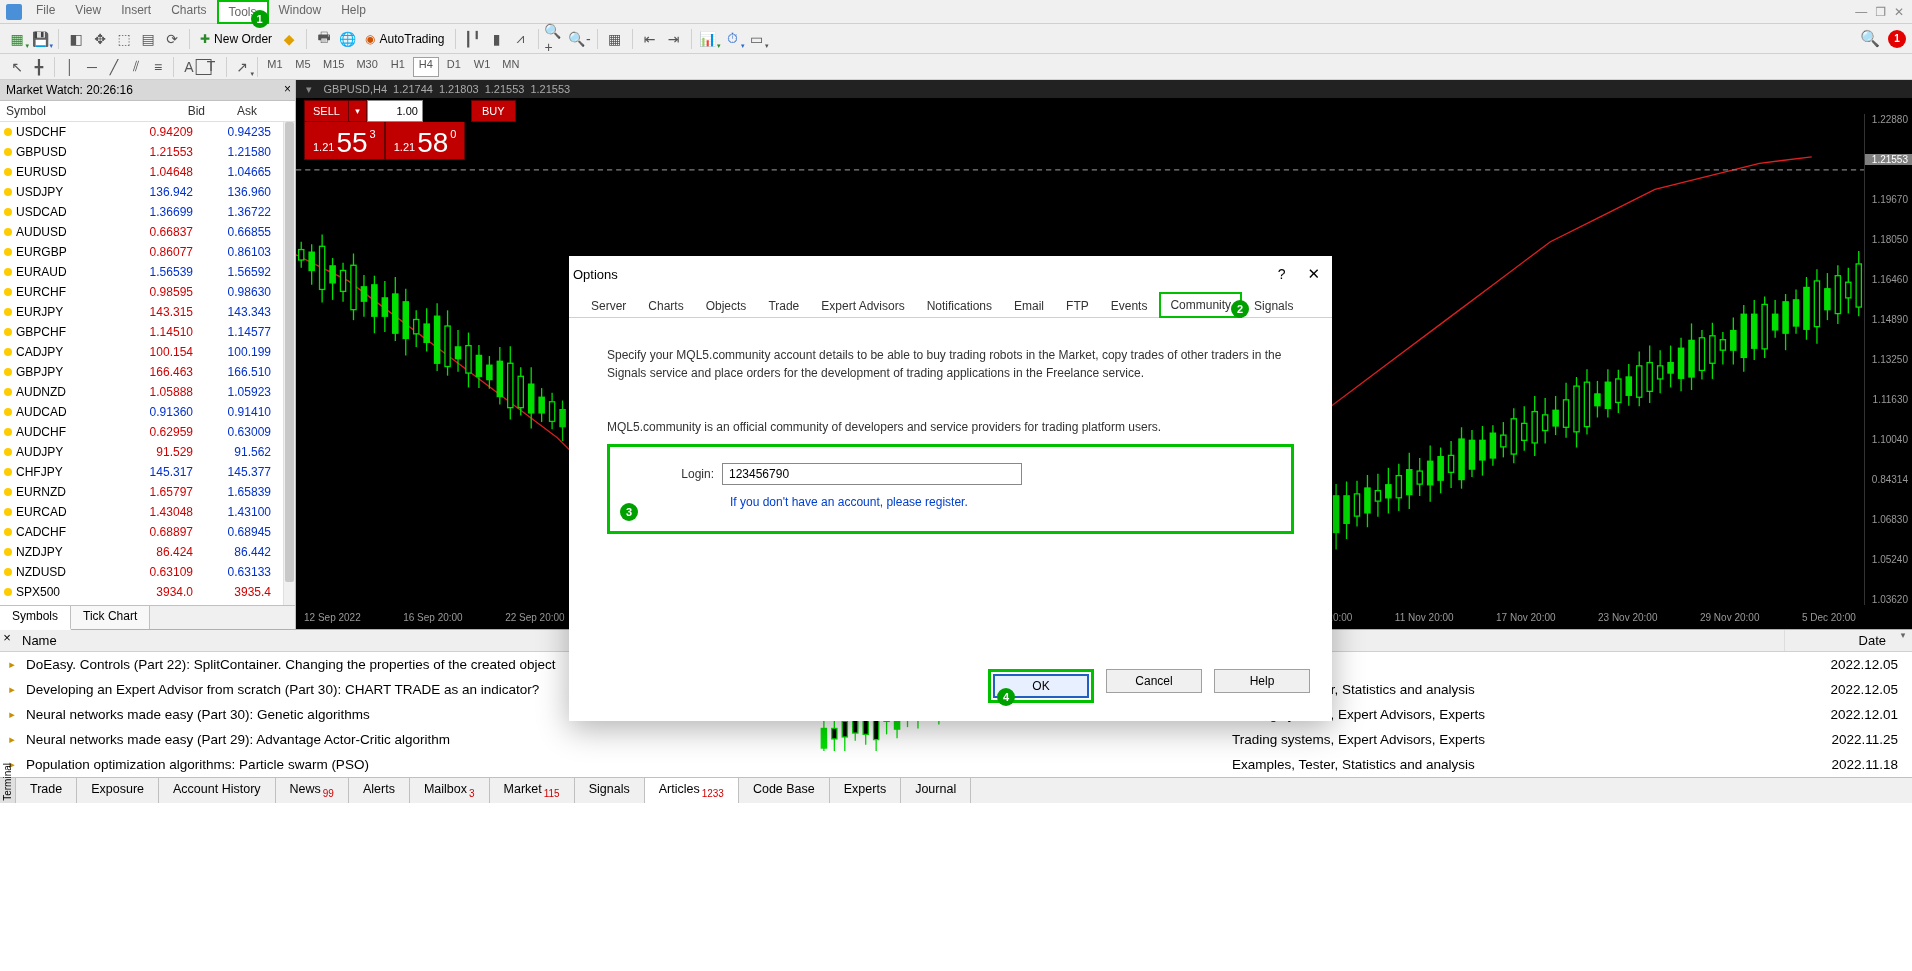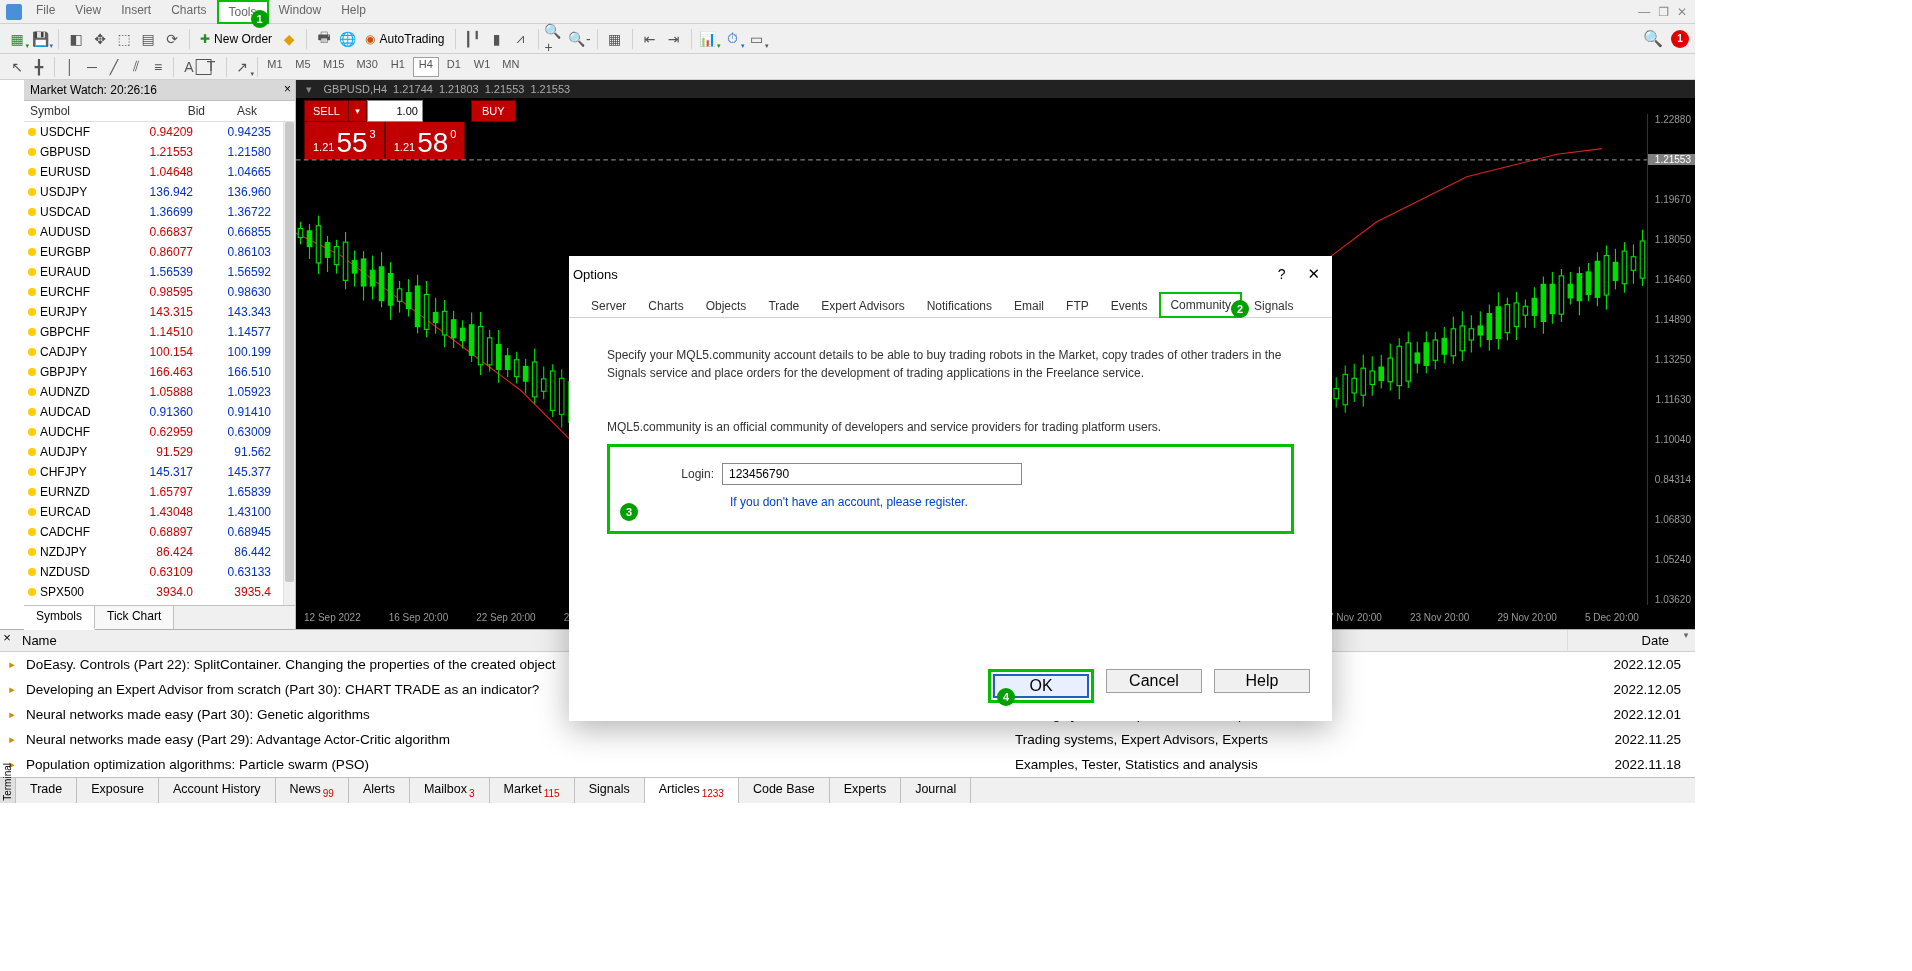--- a/index.html
+++ b/index.html
@@ -1,17 +1,17 @@
 <!DOCTYPE html>
 <html><head>
 <meta charset="utf-8">
 <style>
 * { margin: 0; padding: 0; box-sizing: border-box; font-family: "Segoe UI", Tahoma, sans-serif; }
 body { background: #fff; font-size: 12px; color: #000; overflow: hidden; }
-.app { position: relative; width: 1695px; height: 971px; }
+.app { position: relative; width: 1912px; height: 971px; }
 
 
 .menubar { height: 24px; background: #f0f0f0; border-bottom: 1px solid #d0d0d0; display: flex; align-items: center; padding-left: 2px; }
 .menubar .app-icon { width: 16px; height: 16px; background: #4a90d9; margin: 0 4px; border-radius: 2px; }
 .menubar .menu-item { padding: 3px 10px; color: #666; font-size: 12px; cursor: default; }
 .menubar .menu-item.highlighted { border: 2px solid #00c000; background: #fff; position: relative; }
 .menubar .badge-circ { position: absolute; width: 18px; height: 18px; background: #00a000; border-radius: 50%; color: #fff; font-weight: bold; font-size: 11px; display: flex; align-items: center; justify-content: center; right: -2px; top: 8px; }
 
 
 .toolbar { height: 30px; background: #f0f0f0; border-bottom: 1px solid #d0d0d0; display: flex; align-items: center; padding-left: 6px; gap: 2px; }
@@ -24,21 +24,21 @@
 
 
 .toolbar2 { height: 26px; background: #f0f0f0; border-bottom: 1px solid #d0d0d0; display: flex; align-items: center; padding-left: 6px; }
 .tf-btn { min-width: 26px; height: 20px; border: 1px solid transparent; background: transparent; font-size: 11px; color: #555; padding: 0 4px; text-align: center; }
 .tf-btn.active { border: 1px solid #a0a0a0; background: #fff; }
 
 
 .mainrow { display: flex; height: 549px; }
 
 
-.market-watch { width: 296px; border-right: 1px solid #c0c0c0; display: flex; flex-direction: column; background: #fff; padding-left: 24px; }
+.market-watch { width: 296px; border-right: 1px solid #c0c0c0; display: flex; flex-direction: column; background: #fff; }
 .mw-title { background: #d8d8d8; padding: 3px 6px; font-size: 12px; border-bottom: 1px solid #c0c0c0; position: relative; }
 .mw-title .close-x { position: absolute; right: 4px; top: 2px; cursor: default; }
 .mw-head { display: flex; border-bottom: 1px solid #e0e0e0; font-size: 12px; color: #333; padding: 3px 0; }
 .mw-head .c-sym { flex: 1; padding-left: 6px; }
 .mw-head .c-bid { width: 84px; text-align: right; padding-right: 6px; }
 .mw-head .c-ask { width: 84px; text-align: center; padding-right: 12px; }
 .mw-body { flex: 1; overflow: hidden; }
 .mw-row { display: flex; font-size: 12px; height: 20px; align-items: center; }
 .mw-row .dot { width: 8px; height: 8px; border-radius: 50%; margin: 0 4px 0 4px; background: #ffcc00; flex-shrink: 0; }
 .mw-row .sym { flex: 1; padding-left: 0; }
@@ -85,21 +85,21 @@
 .dlg-body { padding: 28px 38px; flex: 1; font-size: 12px; color: #333; line-height: 1.5; }
 .dlg-body .desc2 { margin-top: 36px; }
 .cred-box { margin-top: 8px; border: 3px solid #00c000; padding: 16px 20px 20px 20px; position: relative; }
 .cred-row { display: flex; align-items: center; margin-bottom: 8px; }
 .cred-row label { width: 92px; text-align: right; padding-right: 8px; font-size: 12px; }
 .cred-row input { width: 300px; height: 22px; border: 1px solid #888; padding: 0 6px; font-size: 12px; font-family: inherit; }
 .cred-row .note { margin-left: 10px; color: #555; font-size: 12px; }
 .reg-link { margin-left: 100px; color: #0040d0; font-size: 12px; }
 .cred-box .badge-circ { position: absolute; left: 10px; bottom: 10px; }
 .dlg-buttons { display: flex; gap: 12px; justify-content: flex-end; padding: 10px 22px 18px 0; }
-.dlg-buttons button { width: 96px; height: 24px; font-size: 16px; background: #f0f0f0; border: 1px solid #a0a0a0; }
+.dlg-buttons button { width: 96px; height: 24px; font-size: 12px; background: #f0f0f0; border: 1px solid #a0a0a0; }
 .dlg-buttons .ok-wrap { border: 3px solid #00c000; padding: 2px; position: relative; }
 .dlg-buttons .ok-wrap button { border: 2px solid #2060c0; background: #e8f0ff; }
 .dlg-buttons .ok-wrap .badge-circ { position: absolute; left: 6px; top: 16px; }
 
 
 .terminal { border-top: 1px solid #b0b0b0; display: flex; flex-direction: column; }
 .term-head { display: flex; background: #efefef; border-bottom: 1px solid #d0d0d0; font-size: 13px; }
 .term-head .x { width: 14px; text-align: center; }
 .term-head .name-col { flex: 1; padding: 3px 8px; }
 .term-head .cat-col { width: 560px; padding: 3px 8px; border-left: 1px solid #ddd; }

